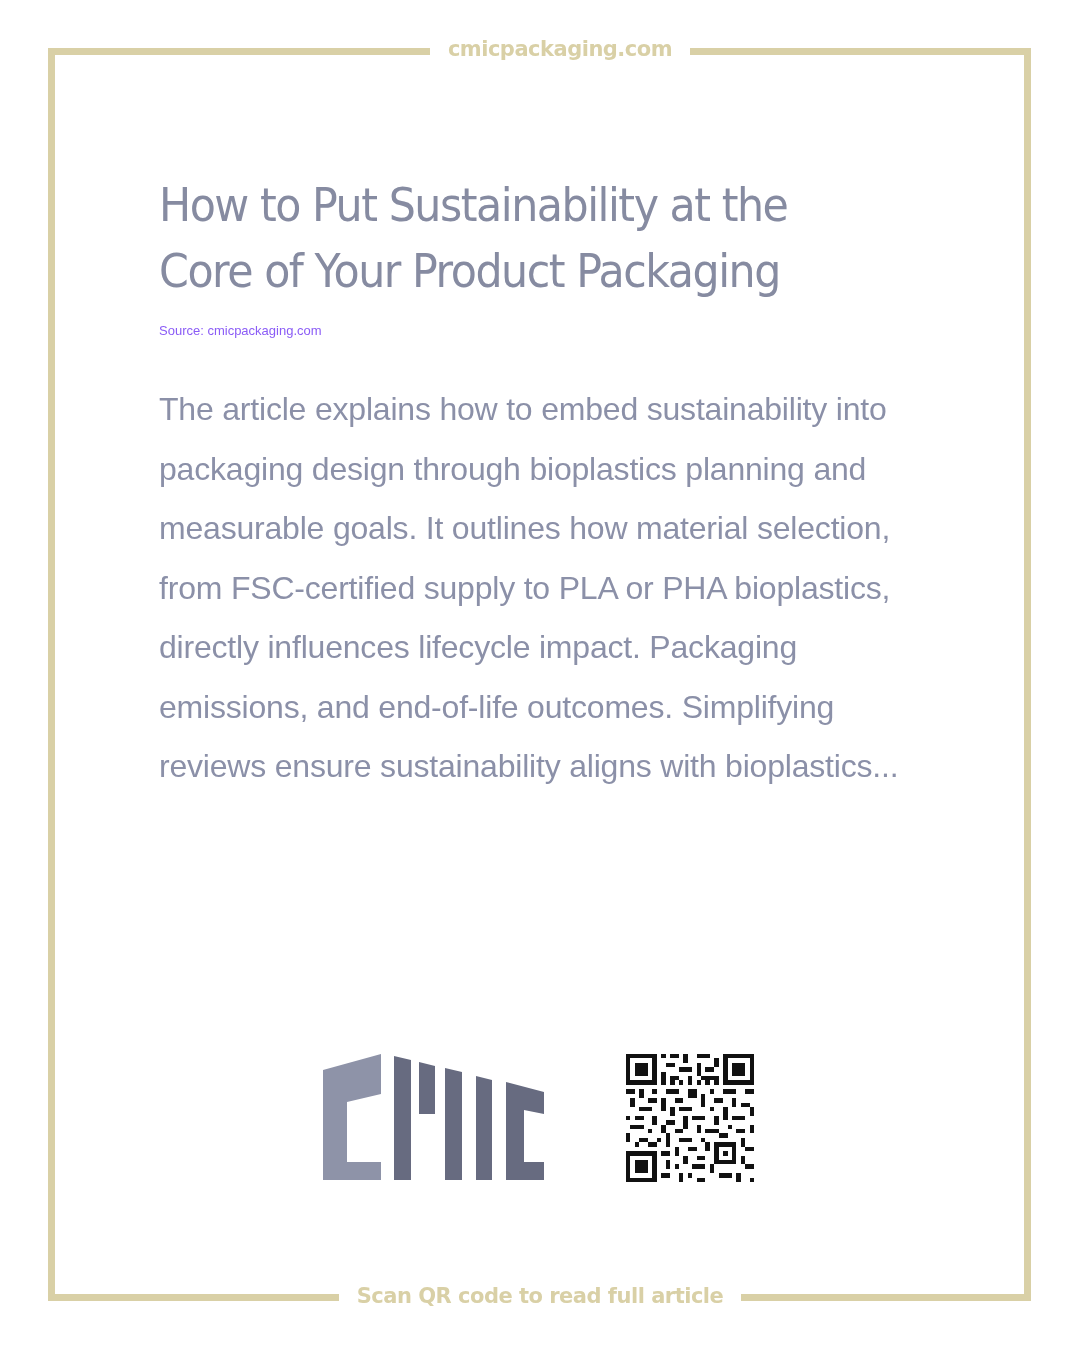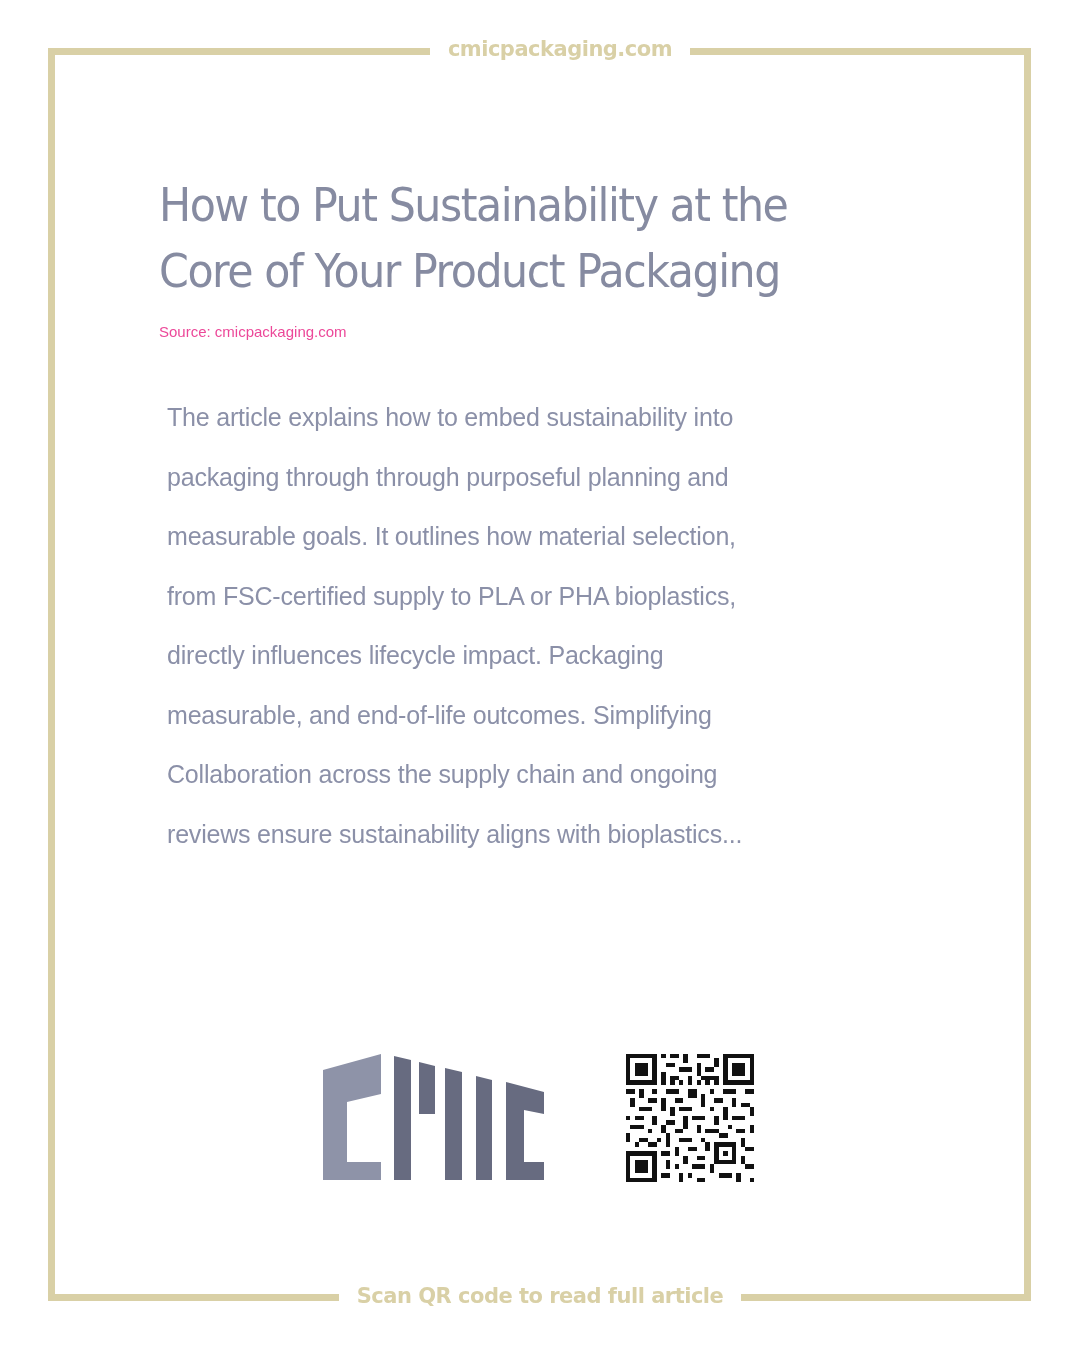--- a/index.html
+++ b/index.html
@@ -5,22 +5,22 @@
   html, body { margin:0; padding:0; }
   body { width:1080px; height:1350px; background:#ffffff; position:relative; overflow:hidden; font-family:"Liberation Sans", sans-serif; }
   .frame { position:absolute; left:48px; top:48px; width:983px; height:1253px; box-sizing:border-box; border:7px solid #d9d0a6; }
   .frame-label { position:absolute; left:0; width:1080px; text-align:center; }
   .frame-label span { background:#ffffff; color:#d9d0a6; font-family:"DejaVu Sans", sans-serif; font-weight:bold; padding:0 18px; letter-spacing:-0.5px; }
   .top-label { top:37px;padding-left:20px; }
   .top-label span { font-size:21px; }
   .bottom-label { top:1284px; }
   .bottom-label span { font-size:21px;text-align:right; }
   .title { position:absolute; left:159px; top:172px; width:800px; margin:0; font-family:"DejaVu Sans", sans-serif; font-weight:500; font-size:46px; line-height:66px; color:#868ba1; letter-spacing:-1.6px; transform:scaleX(0.93); transform-origin:left top; }
-  .source { position:absolute; left:159px; top:323px; font-size:15px; color:#ec4899; }
-  .summary { position:absolute; left:159px; top:380px; width:800px; margin:8px; font-size:25px; line-height:59.5px; color:#8b90a8; letter-spacing:-0.2px; }
+  .source { position:absolute; left:159px; top:323px; font-size:13px; color:#8b5cf6; }
+  .summary { position:absolute; left:159px; top:380px; width:800px; margin:0; font-size:32px; line-height:59.5px; color:#8b90a8; letter-spacing:-0.2px; }
   .summary .line { display:block; white-space:nowrap; }
   .logo { position:absolute; left:322px; top:1052px; }
   .qr { position:absolute; left:626px; top:1054px; }
 </style>
 </head>
 <body>
 
 <div class="frame"></div>
 
 <div class="frame-label top-label">
@@ -29,26 +29,25 @@
 
 <h1 class="title">
   <span style="display:block">How to Put Sustainability at the</span>
   <span style="display:block">Core of Your Product Packaging</span>
 </h1>
 
 <div class="source">Source: cmicpackaging.com</div>
 
 <p class="summary">
   <span class="line">The article explains how to embed sustainability into</span>
-  <span class="line">packaging through through purposeful planning and</span>
+  <span class="line">packaging design through bioplastics planning and</span>
   <span class="line">measurable goals. It outlines how material selection,</span>
   <span class="line">from FSC-certified supply to PLA or PHA bioplastics,</span>
   <span class="line">directly influences lifecycle impact. Packaging</span>
-  <span class="line">measurable, and end-of-life outcomes. Simplifying</span>
-  <span class="line">Collaboration across the supply chain and ongoing</span>
+  <span class="line">emissions, and end-of-life outcomes. Simplifying</span>
   <span class="line">reviews ensure sustainability aligns with bioplastics...</span>
 </p>
 
 <div class="logo">
   <svg width="224" height="130" viewBox="0 0 224 130">
 
     <polygon points="1,18 59,2 59,42 25,50 25,110 59,110 59,128 1,128" fill="#8e93a8"></polygon>
 
     <polygon points="72,4 89,8 89,128 72,128" fill="#676b80"></polygon>
 

